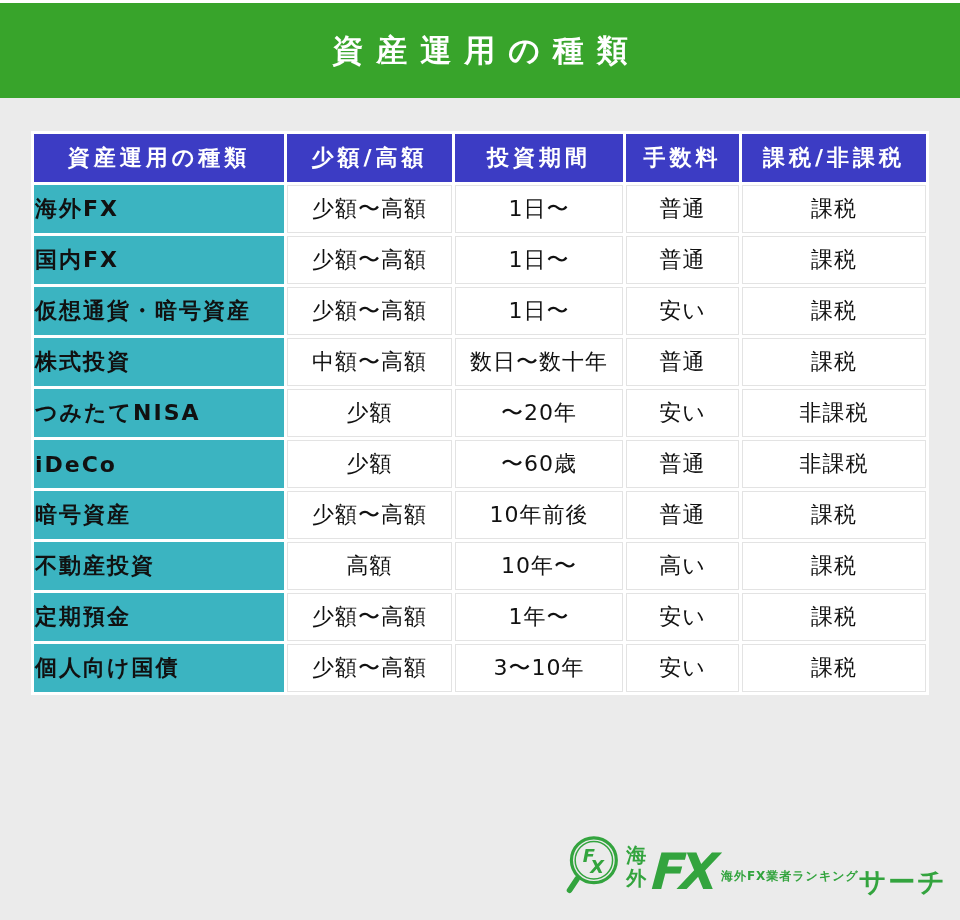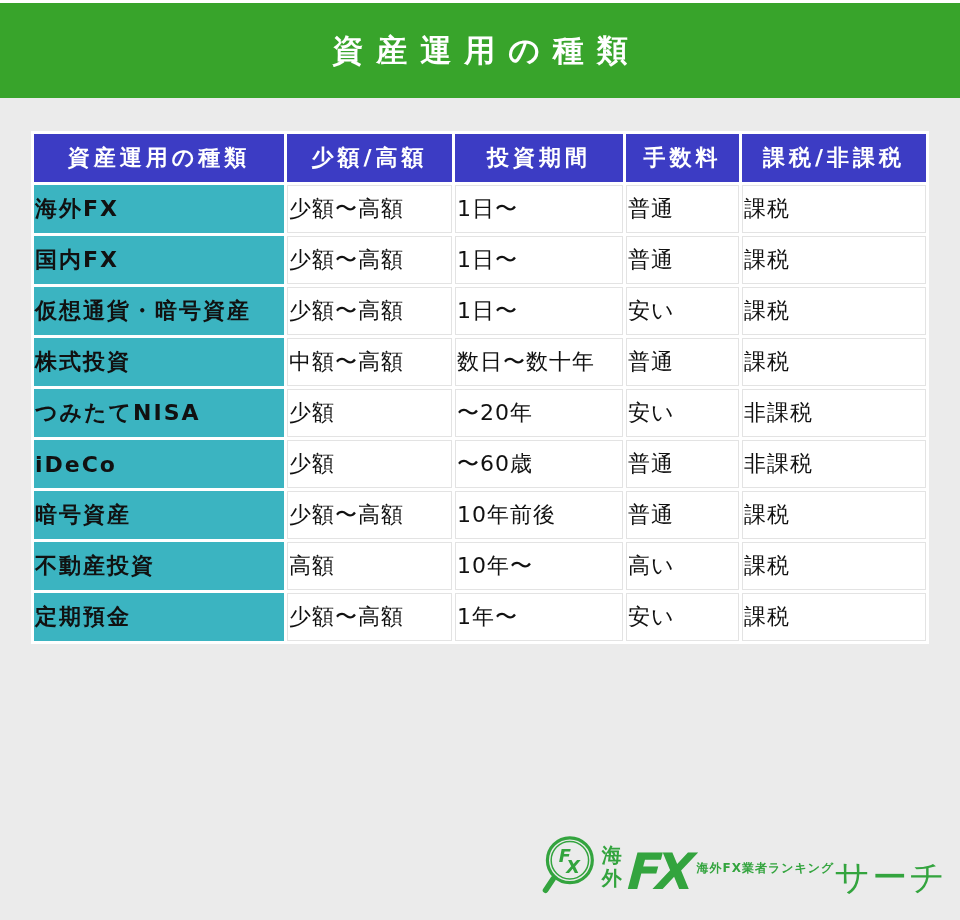--- a/index.html
+++ b/index.html
@@ -64,21 +64,21 @@
     letter-spacing:2px;
     text-align:left;
   }
   .asset-table tbody td{
     background:#ffffff;
     border:1px solid var(--cell-border);
     color:var(--text-dark);
     font-size:22px;
     font-weight:500;
     letter-spacing:1px;
-    text-align:left;
+    text-align:center;
   }
   
   .logo{
     position:absolute;
     top:833px;right:13px;
     height:62px;
     display:flex;
     align-items:flex-end;
     color:var(--logo-green);
   }
@@ -99,22 +99,22 @@
   }
   .logo-right{display:flex;flex-direction:row;align-items:flex-start;}
   .logo-tagline{
     font-size:12px;
     font-weight:800;
     letter-spacing:1px;
     margin-bottom:2px;
     white-space:nowrap;
   }
   .logo-search{
-    font-size:35px;
-    font-weight:400;
+    font-size:27px;
+    font-weight:700;
     letter-spacing:2px;
     line-height:1;
   }
 </style>
 </head>
 <body>
 
 <div class="top-strip"></div>
 
 <header class="banner">
@@ -192,20 +192,27 @@
         <th>不動産投資</th>
         <td>高額</td>
         <td>10年〜</td>
         <td>高い</td>
         <td>課税</td>
       </tr>
       <tr>
         <th>定期預金</th>
         <td>少額〜高額</td>
         <td>1年〜</td>
+        <td>安い</td>
+        <td>課税</td>
+      </tr>
+      <tr>
+        <th>個人向け国債</th>
+        <td>少額〜高額</td>
+        <td>3〜10年</td>
         <td>安い</td>
         <td>課税</td>
       </tr>
     </tbody>
 </table>
 
 <div class="logo">
   <svg class="mag-icon" width="58" height="62" viewBox="0 0 62 66" fill="none">
     <circle cx="33" cy="29" r="24" stroke="#33a43e" stroke-width="3.4"></circle>
     <circle cx="33" cy="29" r="20" stroke="#33a43e" stroke-width="1.6"></circle>

